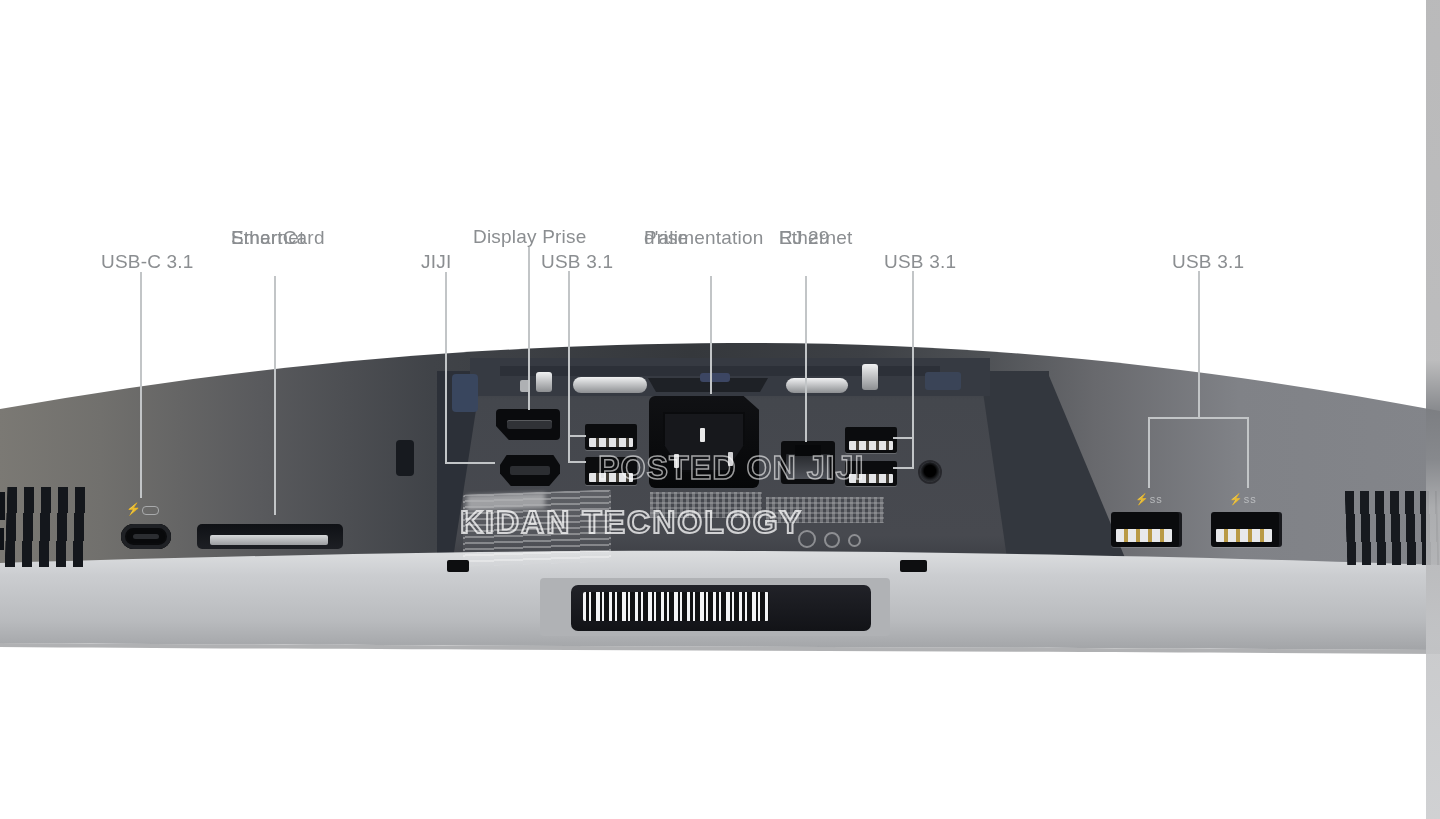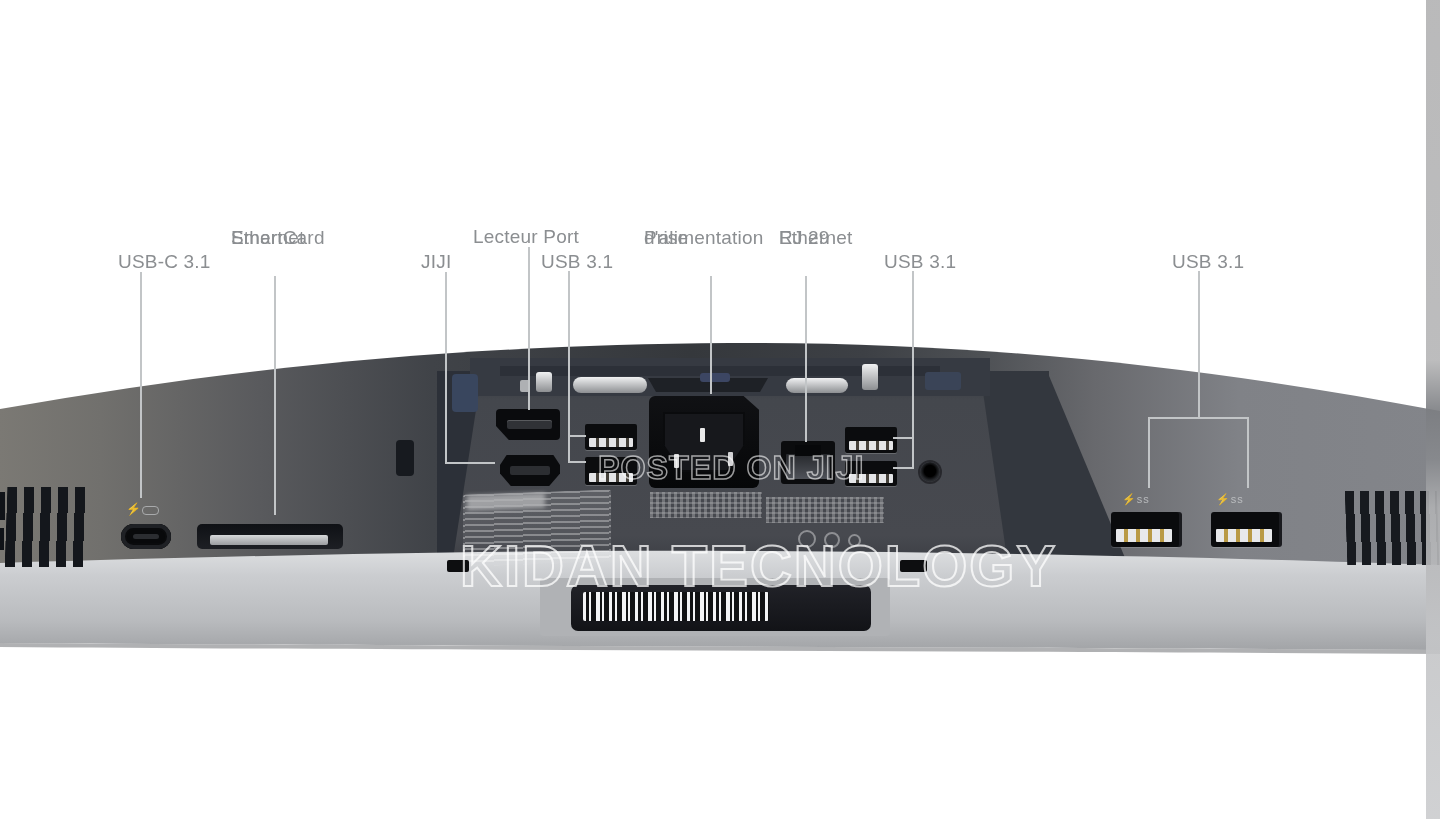--- a/index.html
+++ b/index.html
@@ -59,21 +59,21 @@
   .usbc-ic::after{content:"";position:absolute;right:3px;top:4px;width:15px;height:7px;
       border:1.5px solid #b4b6b8;border-radius:4px;}
   .smart{left:197px;top:524px;width:146px;height:25px;background:linear-gradient(#0f1115,#1d1f24);border-radius:5px;}
   .smart::after{content:"";position:absolute;left:13px;right:15px;bottom:4px;height:10px;
       background:linear-gradient(#d6d8da,#9b9da0);border-radius:2px;}
   .usbr{width:68px;height:35px;background:#0a0b0d;border-radius:3px;box-shadow:3px 0 0 #1a1b1f,0 1px 0 rgba(255,255,255,.15);}
   .usbr::after{content:"";position:absolute;left:5px;right:7px;bottom:5px;height:13px;background:#e8e9eb;
       background-image:repeating-linear-gradient(90deg,rgba(0,0,0,0) 0 8px,#b99a45 8px 12px);border-radius:1px;}
   .ur1{left:1111px;top:512px;} .ur2{left:1211px;top:512px;}
   .ssic{width:54px;height:15px;color:#c9cbcd;font-size:11px;line-height:15px;letter-spacing:1px;
-      z-index:2;opacity:.8;filter:blur(.3px);}
+      z-index:2;opacity:.8;text-align:center;filter:blur(.3px);}
   .ss1{left:1122px;top:492px;} .ss2{left:1216px;top:492px;}
 
   
   .reg{z-index:2;opacity:.6;}
   .reg-main{left:463px;top:492px;width:148px;height:72px;border-radius:3px;transform:skewY(-2deg);
       background-image:repeating-linear-gradient(180deg,rgba(255,255,255,.55) 0 2px,rgba(255,255,255,0) 2px 6px),
                        linear-gradient(rgba(255,255,255,.22),rgba(255,255,255,.05));}
   .reg-main::before{content:"";position:absolute;left:4px;top:1px;width:78px;height:15px;
       background:rgba(255,255,255,.75);filter:blur(2px);}
   .reg-s1{left:650px;top:492px;width:112px;height:26px;
@@ -95,21 +95,21 @@
   .bc-plate{left:571px;top:585px;width:300px;height:46px;background:linear-gradient(#212228,#121317);
       border-radius:7px;z-index:2;}
   .bc-bars{left:583px;top:592px;width:186px;height:29px;z-index:3;border-radius:2px;
       background:repeating-linear-gradient(90deg,#f2f3f5 0 3px,#101113 3px 6px,#f2f3f5 6px 8px,
                  #101113 8px 13px,#f2f3f5 13px 17px,#101113 17px 19px,#f2f3f5 19px 21px,#101113 21px 26px);}
 
   
   .wm{color:rgba(255,255,255,0);font-weight:700;z-index:7;white-space:nowrap;}
   .wm1{left:598px;top:448px;font-size:34px;letter-spacing:1px;-webkit-text-stroke:1.5px rgba(255,255,255,.6);
        transform:scaleX(.95);transform-origin:left;}
-  .wm2{left:460px;top:532px;font-size:58px;letter-spacing:2px;-webkit-text-stroke:2px rgba(255,255,255,.75);}
+  .wm2{left:460px;top:504px;font-size:32px;letter-spacing:2px;-webkit-text-stroke:2px rgba(255,255,255,.75);}
 
   
   .edge{left:1426px;top:0;width:14px;height:819px;z-index:8;opacity:.9;
       background:linear-gradient(180deg,#b2b2b3 0%,#b5b5b6 44%,#7c7e82 50%,#87898d 56%,#b0b1b3 62%,#c4c5c7 78%,#cbccce 100%);}
 
   svg.scene{left:0;top:0;z-index:0;}
 </style>
 </head>
 <body>
 
@@ -219,27 +219,27 @@
   <div class="ln" style="left:710px;top:276px;width:2px;height:118px;"></div>
   <div class="ln" style="left:805px;top:276px;width:2px;height:166px;"></div>
   <div class="ln" style="left:912px;top:271px;width:2px;height:198px;"></div>
   <div class="ln" style="left:893px;top:437px;width:21px;height:2px;"></div>
   <div class="ln" style="left:893px;top:467px;width:21px;height:2px;"></div>
   <div class="ln" style="left:1198px;top:271px;width:2px;height:147px;"></div>
   <div class="ln" style="left:1148px;top:417px;width:101px;height:2px;"></div>
   <div class="ln" style="left:1148px;top:417px;width:2px;height:71px;"></div>
   <div class="ln" style="left:1247px;top:417px;width:2px;height:71px;"></div>
 
-  <div class="label" style="left:118px;top:249px;">USB-C 3.1</div>
+  <div class="label" style="left:101px;top:249px;">USB-C 3.1</div>
   <div class="label" style="left:231px;top:225px;">
     <span>Ethernet</span>
     <span>SmartCard</span>
   </div>
   <div class="label" style="left:421px;top:249px;">JIJI</div>
-  <div class="label" style="left:473px;top:224px;">Lecteur Port</div>
+  <div class="label" style="left:473px;top:224px;">Display Prise</div>
   <div class="label" style="left:541px;top:249px;">USB 3.1</div>
   <div class="label" style="left:644px;top:225px;">
     <span>Prise</span>
     <span>d'alimentation</span>
   </div>
   <div class="label" style="left:779px;top:225px;">
     <span>RJ 29</span>
     <span>Ethernet</span>
   </div>
   <div class="label" style="left:884px;top:249px;">USB 3.1</div>

